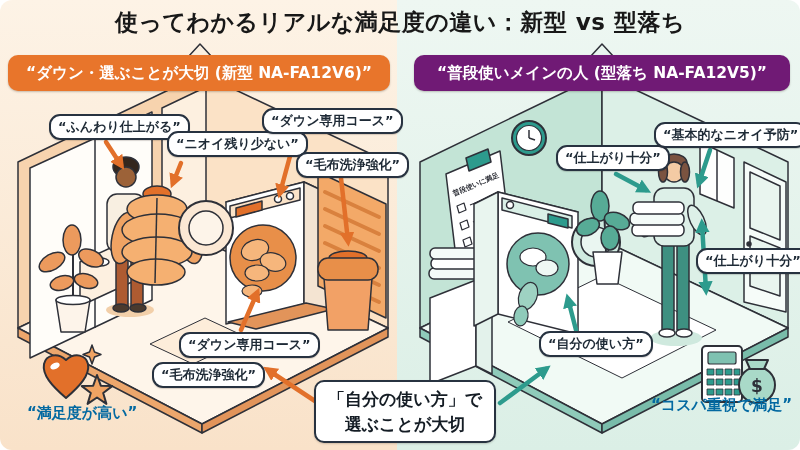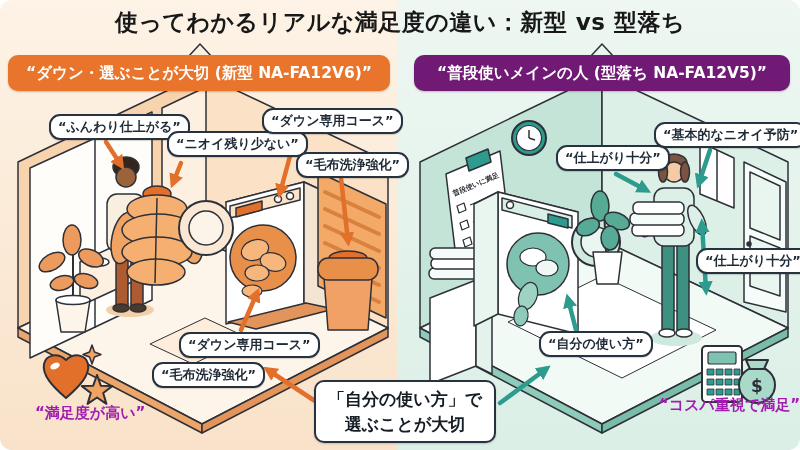--- a/index.html
+++ b/index.html
@@ -20,21 +20,21 @@
     color:#fff;font-weight:bold;font-size:15.5px;white-space:nowrap;
     border-radius:10px;box-shadow:0 1px 2px rgba(40,30,20,.25);
   }
   .banner-left{left:8px;width:382px;background:#E8752B;}
   .banner-right{left:414px;width:376px;background:#701a75;}
   .co{
     position:absolute;z-index:3;background:#ffffff;border:2px solid #273240;border-radius:11px;
     padding:2px 7px;font-size:13px;font-weight:bold;color:#1E2A36;white-space:nowrap;
     box-shadow:0 1px 1px rgba(40,30,20,.18);
   }
-  .qt{position:absolute;z-index:3;font-size:15px;font-weight:bold;color:#a21caf;white-space:nowrap;margin-left:8px;}
+  .qt{position:absolute;z-index:3;font-size:15px;font-weight:bold;color:#0369a1;white-space:nowrap;}
   .center-note{
     position:absolute;left:314px;top:380px;width:170px;z-index:4;background:#fff;
     border:2.5px solid #273240;border-radius:10px;padding:5px 4px;text-align:center;
     font-size:17px;font-weight:bold;color:#141C24;line-height:1.45;
     box-shadow:0 1px 2px rgba(40,30,20,.2);
   }
 </style>
 </head>
 <body>
 

